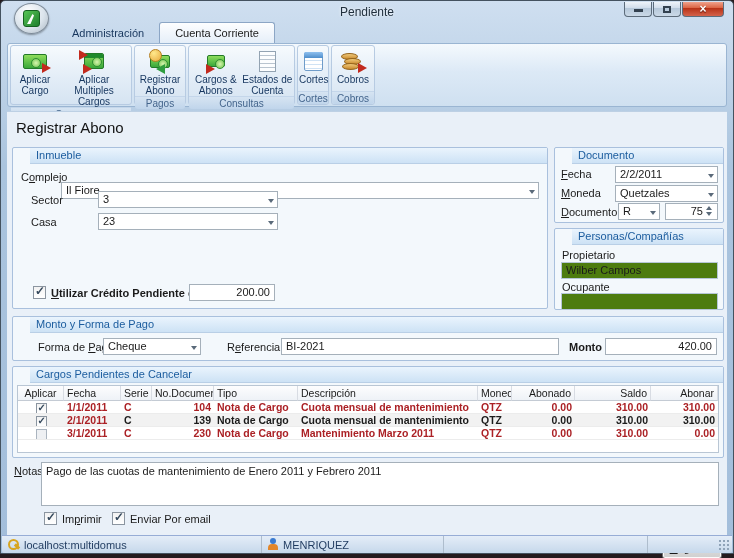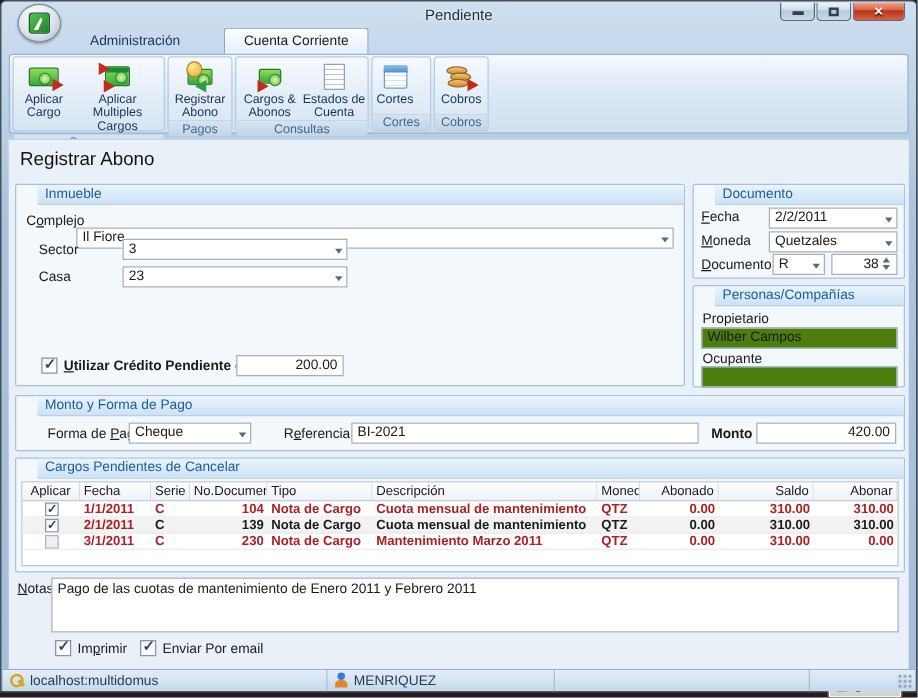--- a/index.html
+++ b/index.html
@@ -26,21 +26,21 @@
     background:radial-gradient(circle at 40% 30%, #ffffff, #dbe4ec 55%, #a9b6c2);
     border:1px solid #7e8b98; box-shadow:0 1px 2px rgba(0,0,0,.35); z-index:30; display:flex; align-items:center; justify-content:center; }
   .app-logo { width:17px; height:17px; border-radius:3px; background:linear-gradient(135deg,#57c455,#1e7f2c); border:1px solid #14601f; position:relative; }
   .app-logo::after { content:""; position:absolute; left:3px; top:3px; width:10px; height:10px; background:#ffffff;
     clip-path:polygon(0% 100%, 55% 0%, 70% 15%, 35% 100%); }
 
   
   .tabrow { position:absolute; top:19px; left:6px; right:6px; height:23px; display:flex; align-items:flex-end; padding-left:50px; }
   .tab { font-size:11px; padding:4px 15px 4px; color:#17365d; }
   .tab.active { background:linear-gradient(#fdfeff,#eef4fb 60%,#e4eef8); border:1px solid #8ca6c5; border-bottom:none;
-    border-radius:3px 3px 0 0; color:#1b1b1b; padding:4px 15px 5px; margin-bottom:-1px;margin-left:20px; }
+    border-radius:3px 3px 0 0; color:#1b1b1b; padding:4px 15px 5px; margin-bottom:-1px; }
 
   
   .ribbon { position:absolute; top:42px; left:6px; right:6px; height:64px;
     background:linear-gradient(#f4f9fd,#dcE9f6 45%,#cfe0f0); border:1px solid #9ab5d2; border-radius:3px; display:flex; padding:1px 0 0 2px; }
   .rgroup { height:60px; margin-right:2px; border:1px solid #b7cbe2; border-radius:3px; display:flex; flex-direction:column;
     background:linear-gradient(#f6fafd,#e3edf7 55%,#d6e4f2); }
   .rgroup-buttons { flex:1; display:flex; align-items:stretch; padding:1px 1px 0; }
   .rbtn { display:flex; flex-direction:column; align-items:center; padding-top:2px; font-size:10px; line-height:11px;
     text-align:center; color:#15355e; border-radius:2px; }
   .rbtn .ric { height:24px; display:flex; align-items:center; justify-content:center; margin-bottom:1px; position:relative; }
@@ -207,21 +207,21 @@
         <div class="rbtn" style="width:52px">
           <span class="ric">
               <span class="page-ic"></span>
             </span>
           <span>Estados de Cuenta</span>
         </div>
       </div>
       <div class="rgroup-label">Consultas</div>
     </div>
 
-    <div class="rgroup" style="width:48px">
+    <div class="rgroup" style="width:32px">
       <div class="rgroup-buttons">
         <div class="rbtn" style="width:34px">
           <span class="ric">
               <span class="cal-ic"></span>
             </span>
           <span>Cortes</span>
         </div>
       </div>
       <div class="rgroup-label">Cortes</div>
     </div>
@@ -261,21 +261,21 @@
     </div>
 
     <div class="gbox" style="left:547px;top:35px;width:170px;height:76px">
       <div class="gbox-header">Documento</div>
       <div class="lbl" style="left:6px;top:20px"><span class="u">F</span><span>echa</span></div>
       <div class="fld combo" style="left:60px;top:18px;right:5px"><span>2/2/2011</span><i class="combo-arrow"></i></div>
       <div class="lbl" style="left:6px;top:39px"><span class="u">M</span><span>oneda</span></div>
       <div class="fld combo" style="left:60px;top:37px;right:5px"><span>Quetzales</span><i class="combo-arrow"></i></div>
       <div class="lbl" style="left:6px;top:58px"><span class="u">D</span><span>ocumento</span></div>
       <div class="fld combo" style="left:63px;top:55px;width:42px"><span>R</span><i class="combo-arrow"></i></div>
-      <div class="fld num spinner" style="left:110px;top:55px;right:5px;padding-right:14px"><span>38</span><span class="spin">
+      <div class="fld num spinner" style="left:110px;top:55px;right:5px;padding-right:14px"><span>75</span><span class="spin">
             <i class="up"></i>
             <i class="dn"></i>
           </span></div>
     </div>
 
     <div class="gbox" style="left:547px;top:116px;width:170px;height:82px">
       <div class="gbox-header">Personas/Compañías</div>
       <div class="lbl" style="left:7px;top:20px">Propietario</div>
       <div class="fld ro" style="left:6px;top:33px;right:5px">Wilber Campos</div>
       <div class="lbl" style="left:7px;top:52px">Ocupante</div>

